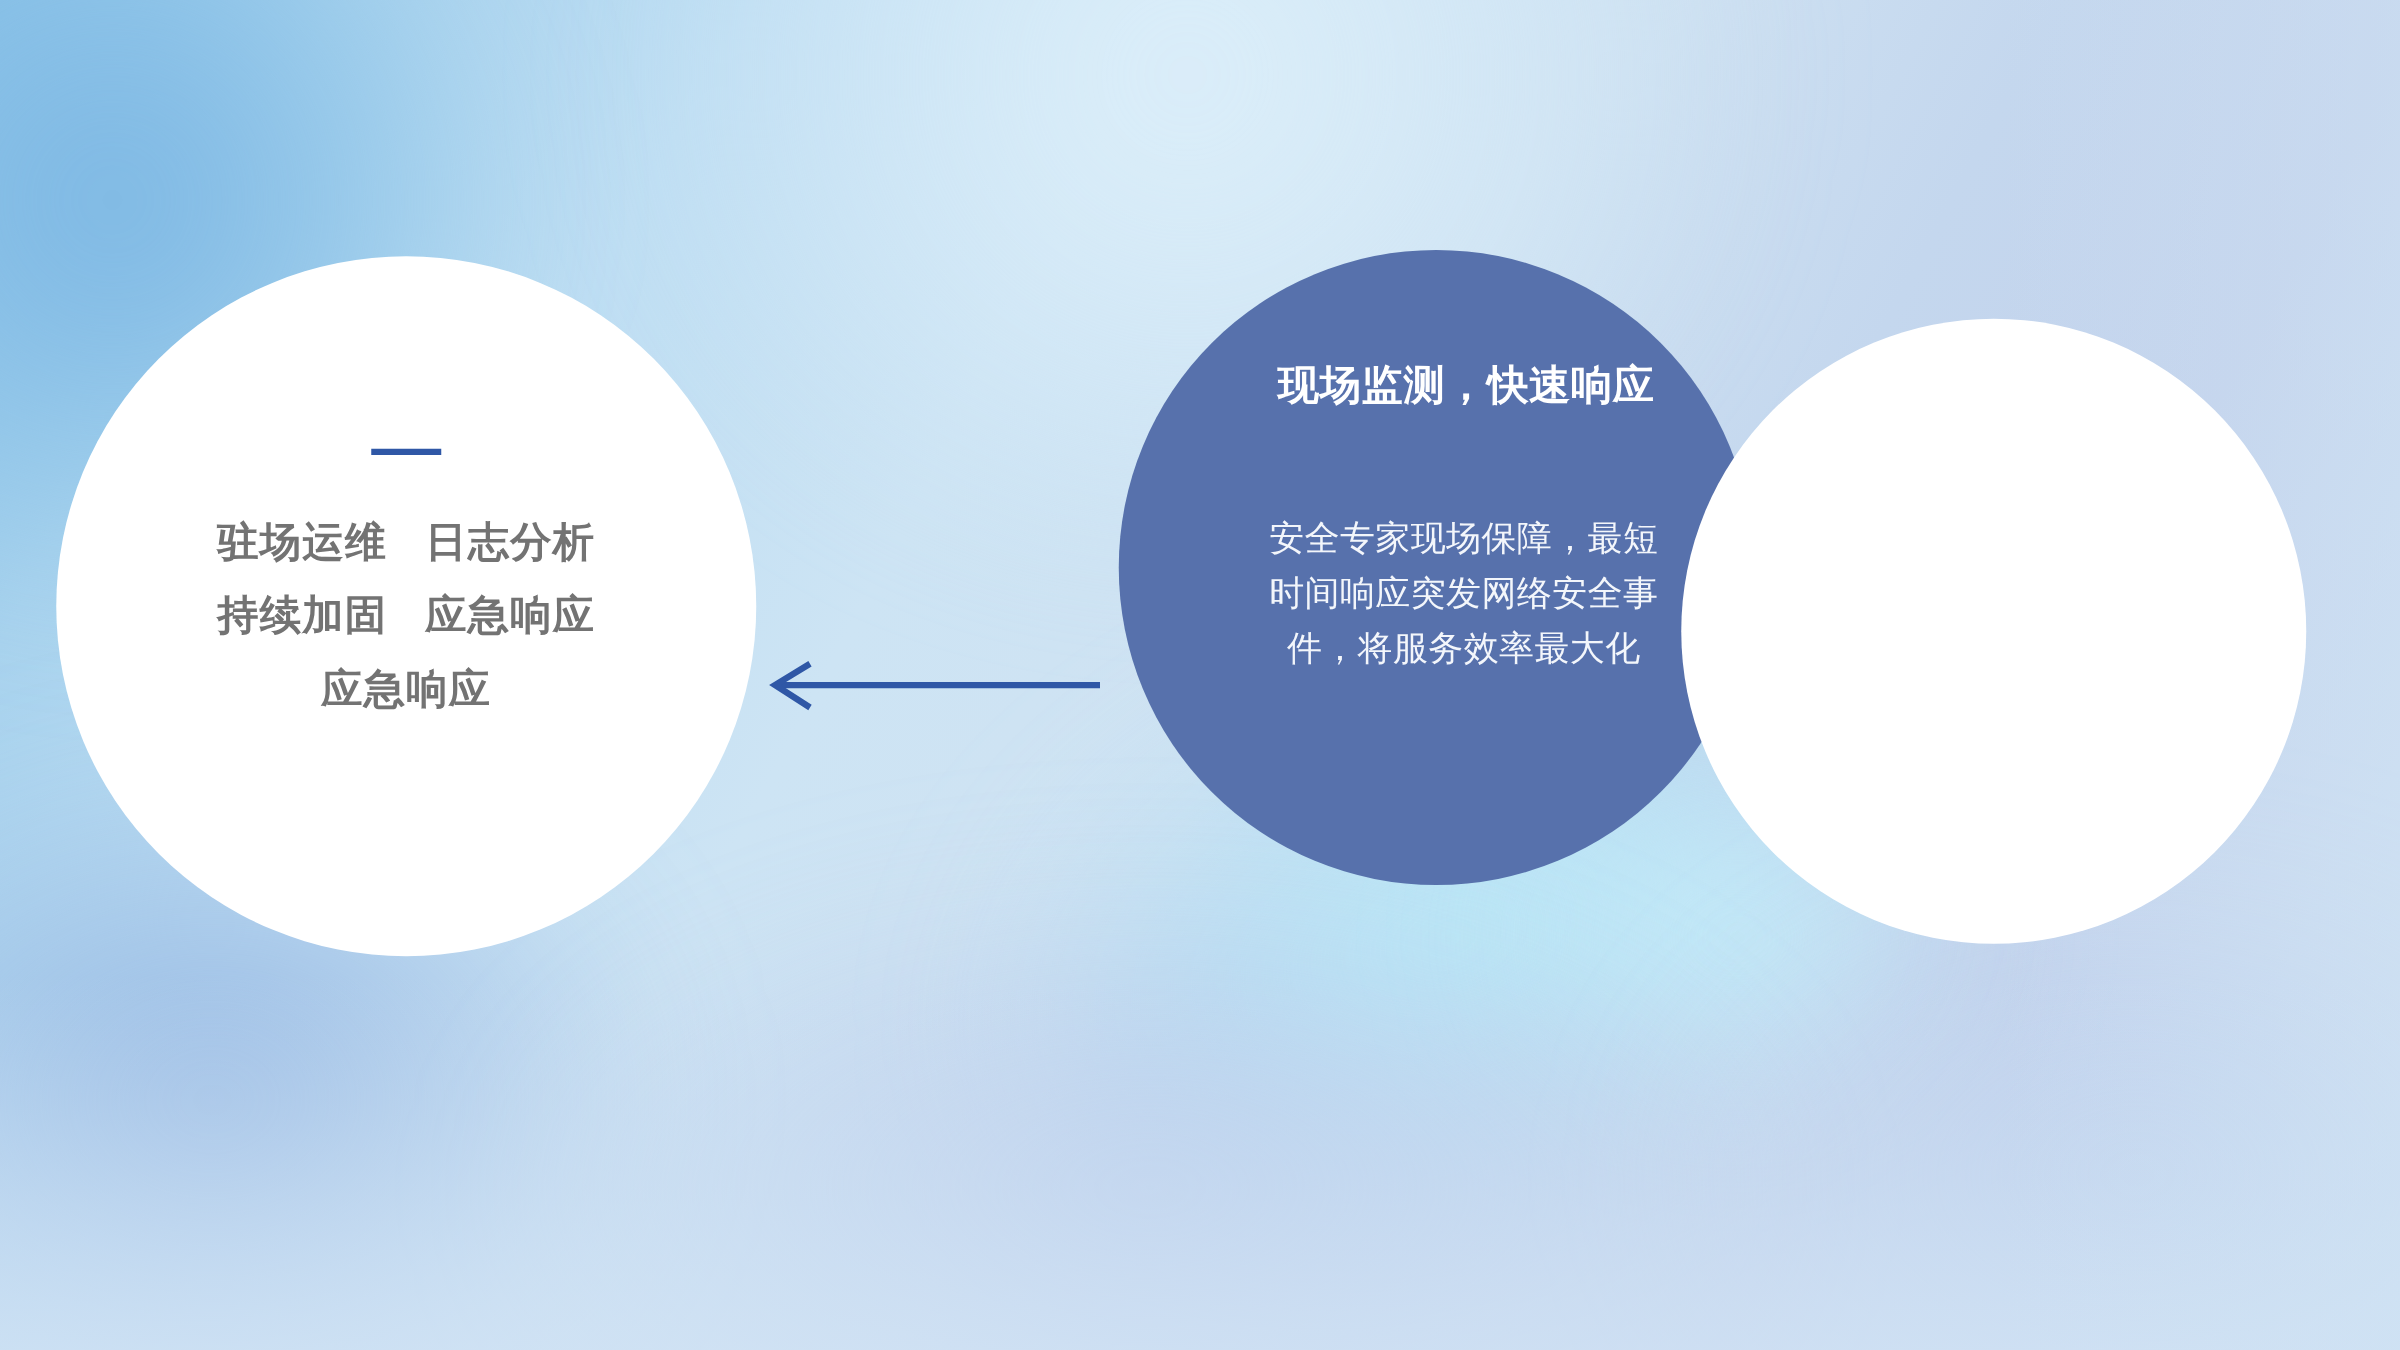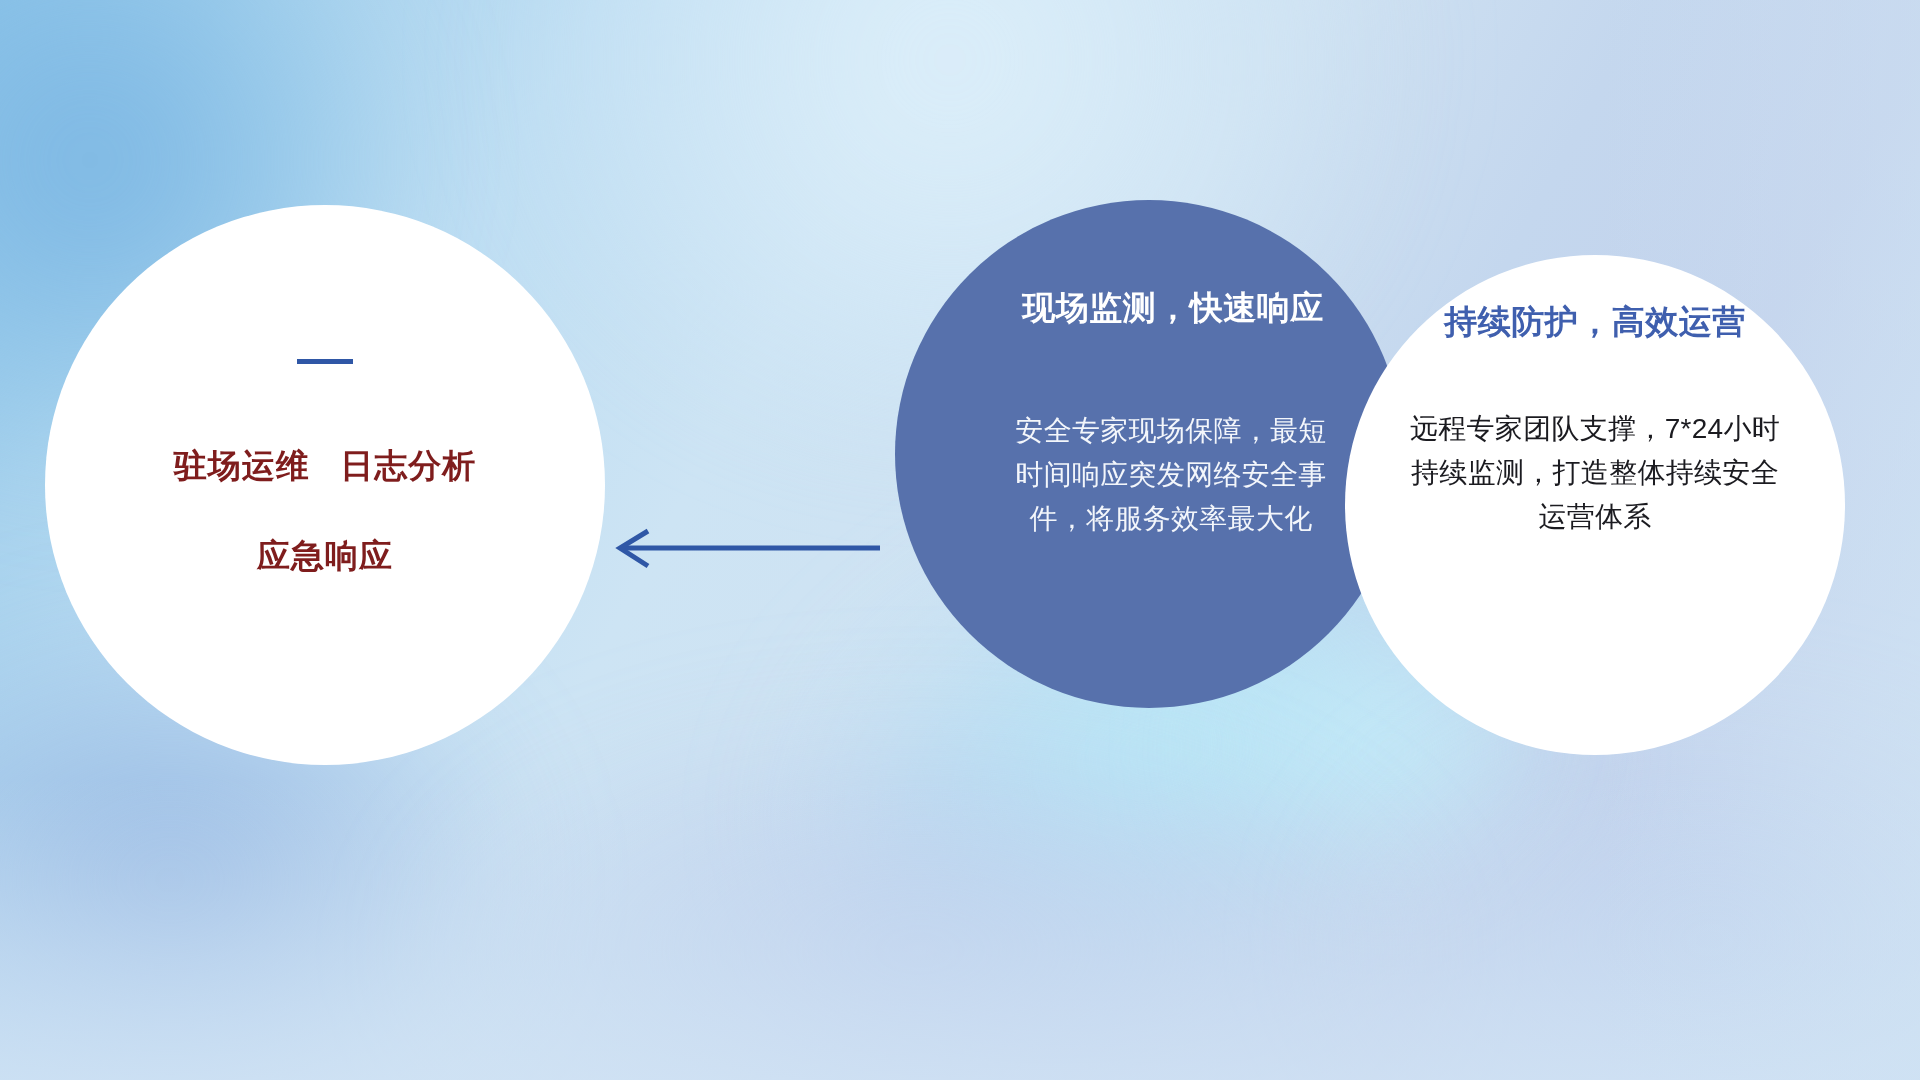--- a/index.html
+++ b/index.html
@@ -127,25 +127,24 @@
   }
   .left-lines {
     display: flex;
     flex-direction: column;
     align-items: center;
     gap: 22px;
   }
   .left-line {
     font-size: 33px;
     font-weight: bold;
-    color: #7f1d1d;
+    color: #737373;
     letter-spacing: 1px;
     white-space: pre;
     line-height: 1.1;
-    margin-top: 32px;
   }
 
   
   .mid-content {
     position: absolute;
     left: 895px; top: 200px;
     width: 508px; height: 508px;
     z-index: 4;
     box-sizing: border-box;
     padding: 86px 0 0 0;
@@ -230,27 +229,24 @@
   </svg>
 
   <div class="circle circle-left"></div>
   <div class="circle circle-mid"></div>
   <div class="circle circle-right"></div>
 
   <div class="left-content">
     <div class="dash"></div>
     <div class="left-lines">
       <div class="left-line">驻场运维   日志分析</div>
+      <div class="left-line">持续加固   应急响应</div>
       <div class="left-line">应急响应</div>
     </div>
   </div>
 
   <div class="mid-content">
     <div class="mid-title">现场监测，快速响应</div>
     <div class="mid-body">安全专家现场保障，最短时间响应突发网络安全事件，将服务效率最大化</div>
   </div>
 
-  <div class="right-content">
-    <div class="right-title">持续防护，高效运营</div>
-    <div class="right-body">远程专家团队支撑，7*24小时持续监测，打造整体持续安全运营体系</div>
-  </div>
 
 </div>
 
 </body></html>

